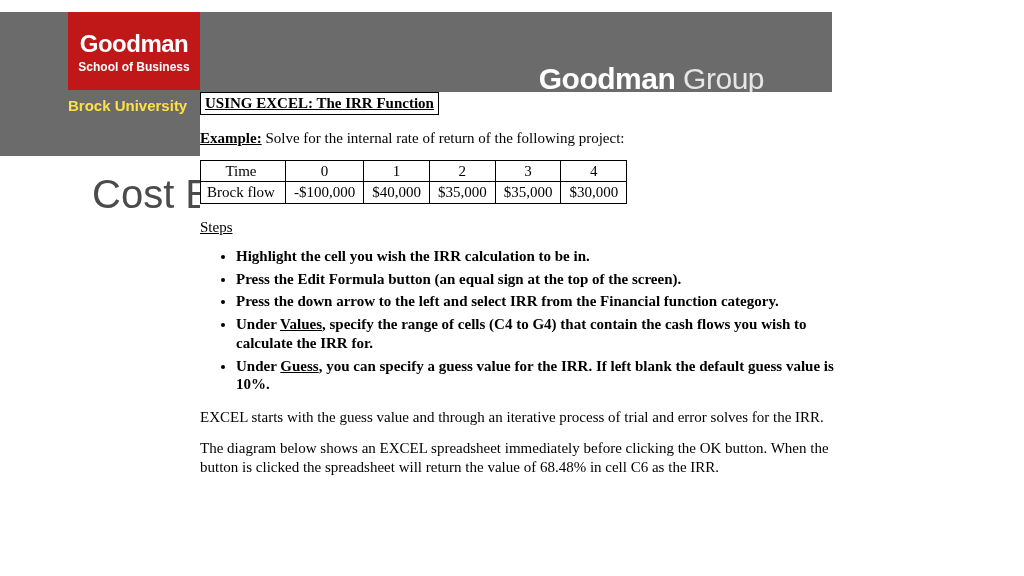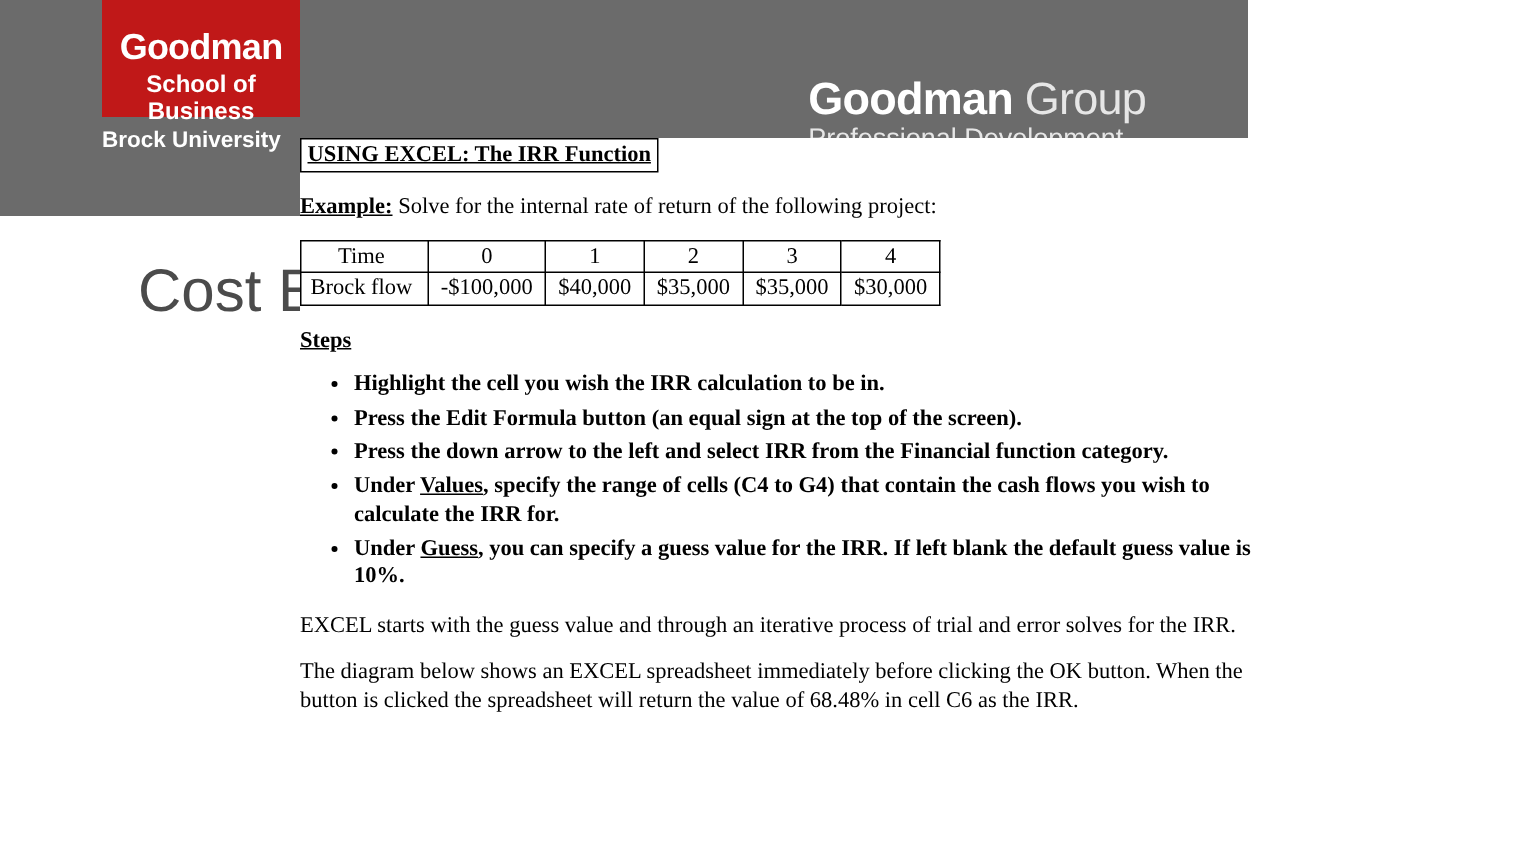--- a/index.html
+++ b/index.html
@@ -9,21 +9,21 @@
     height: 576px;
     overflow: hidden;
     font-family: Arial, Helvetica, sans-serif;
     background: #ffffff;
     position: relative;
   }
 
   
   .header-bar {
     position: absolute;
-    top: 0;
+    top: 12px;
     left: 0;
     width: 832px;
     height: 144px;
     background: #6b6b6b;
   }
 
   
   .goodman-red {
     position: absolute;
     top: 0;
@@ -35,30 +35,30 @@
     text-align: center;
     padding-top: 18px;
     box-sizing: border-box;
   }
   .goodman-red .line1 {
     font-size: 24px;
     font-weight: 700;
     letter-spacing: -0.5px;
   }
   .goodman-red .line2 {
-    font-size: 16px;
+    font-size: 12px;
     font-weight: 600;
     margin-top: 2px;
   }
 
   .brock {
     position: absolute;
     top: 85px;
     left: 68px;
-    color: #ffffff;
+    color: #fde047;
     font-size: 15px;
     font-weight: 600;
   }
 
   .goodman-group {
     position: absolute;
     top: 50px;
     right: 68px;
     color: #ffffff;
     text-align: left;
@@ -127,21 +127,21 @@
     padding: 1px 8px;
     text-align: center;
     font-weight: 400;
   }
   table.cftable td.rowlbl {
     text-align: center;
     padding: 1px 10px 1px 6px;
   }
 
   .steps-hdr {
-    font-weight: 700;
+    font-weight: 400;
     text-decoration: underline;
     margin-bottom: 10px;
     display: block;
   }
 
   ul.steps {
     margin: 4px 0 14px 0;
     padding-left: 36px;
     font-weight: 700;
   }

